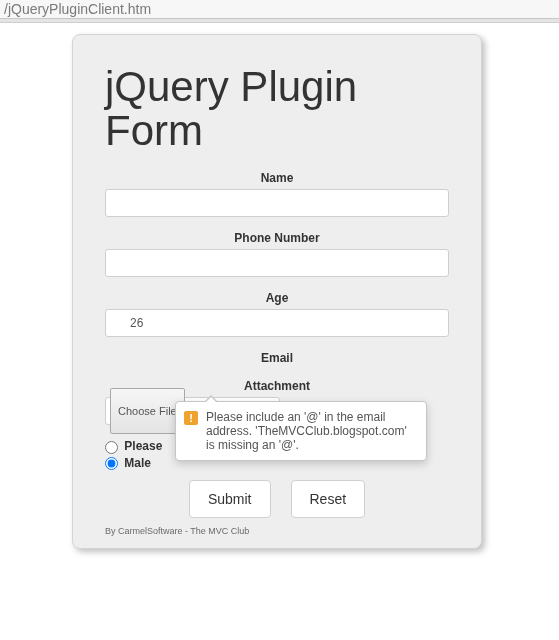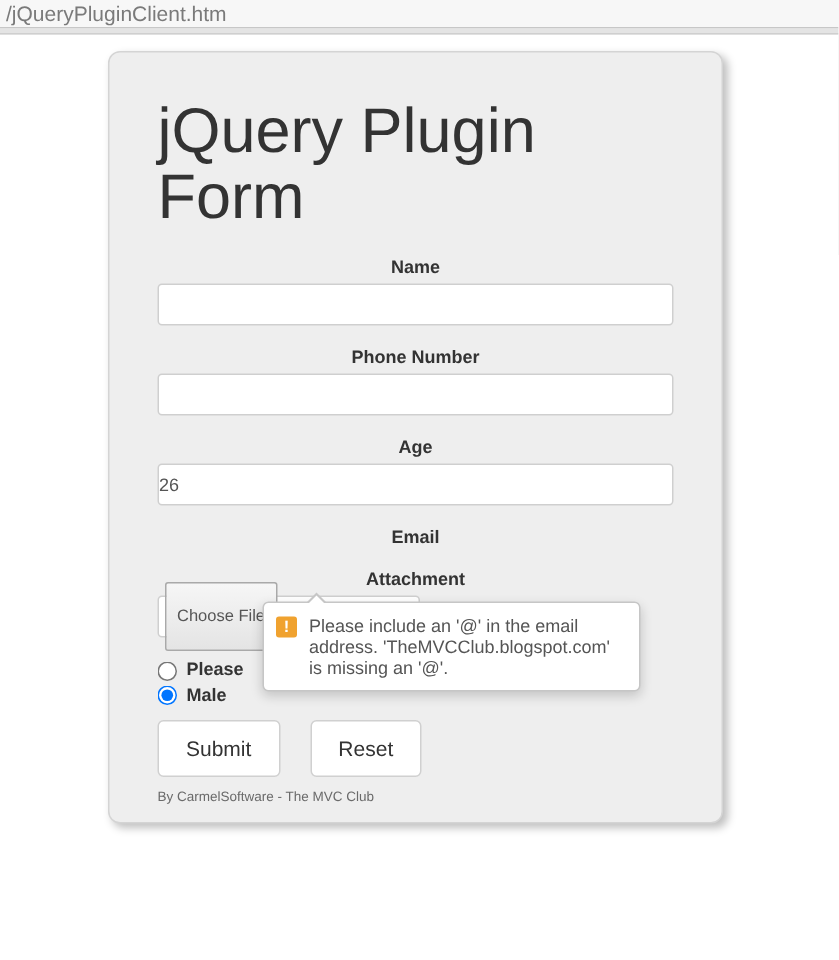--- a/index.html
+++ b/index.html
@@ -50,21 +50,21 @@
     font-size:12px;
     font-weight:bold;
     color:#333;
     margin-bottom:4px;
     text-align:center;
   }
   input.text{
     width:100%;
     box-sizing:border-box;
     height:28px;
-    padding:4px 0;
+    padding:4px 24px;
     font-size:12px;
     color:#555;
     background:#fff;
     border:1px solid #cfcfcf;
     border-radius:3px;
   }
   input.text.focused{
     border:1px solid #6cb4ee;
     box-shadow:0 0 0 1px rgba(108,180,238,.6);
     outline:none;
@@ -85,21 +85,21 @@
     border-radius:2px;
     margin:2px 6px 2px 2px;
     cursor:pointer;
   }
   .file-txt{color:#6b6b6b}
 
   .radio-row{font-size:12px;font-weight:bold;color:#333;margin:2px 0}
   .radio-row input{margin:0 3px 0 0;vertical-align:middle}
 
   .btn-row{
-    display:flex;gap:20px;margin:10px 0 8px;
+    display:flex;justify-content:center;gap:20px;margin:10px 0 8px;
   }
   button.big{
     background:#fff;border:1px solid #d0d0d0;border-radius:4px;
     padding:10px 18px;font-size:14px;color:#333;cursor:pointer;
   }
 
   .credit{
     font-size:9px;color:#6a6a6a;margin-top:2px;
   }
 

